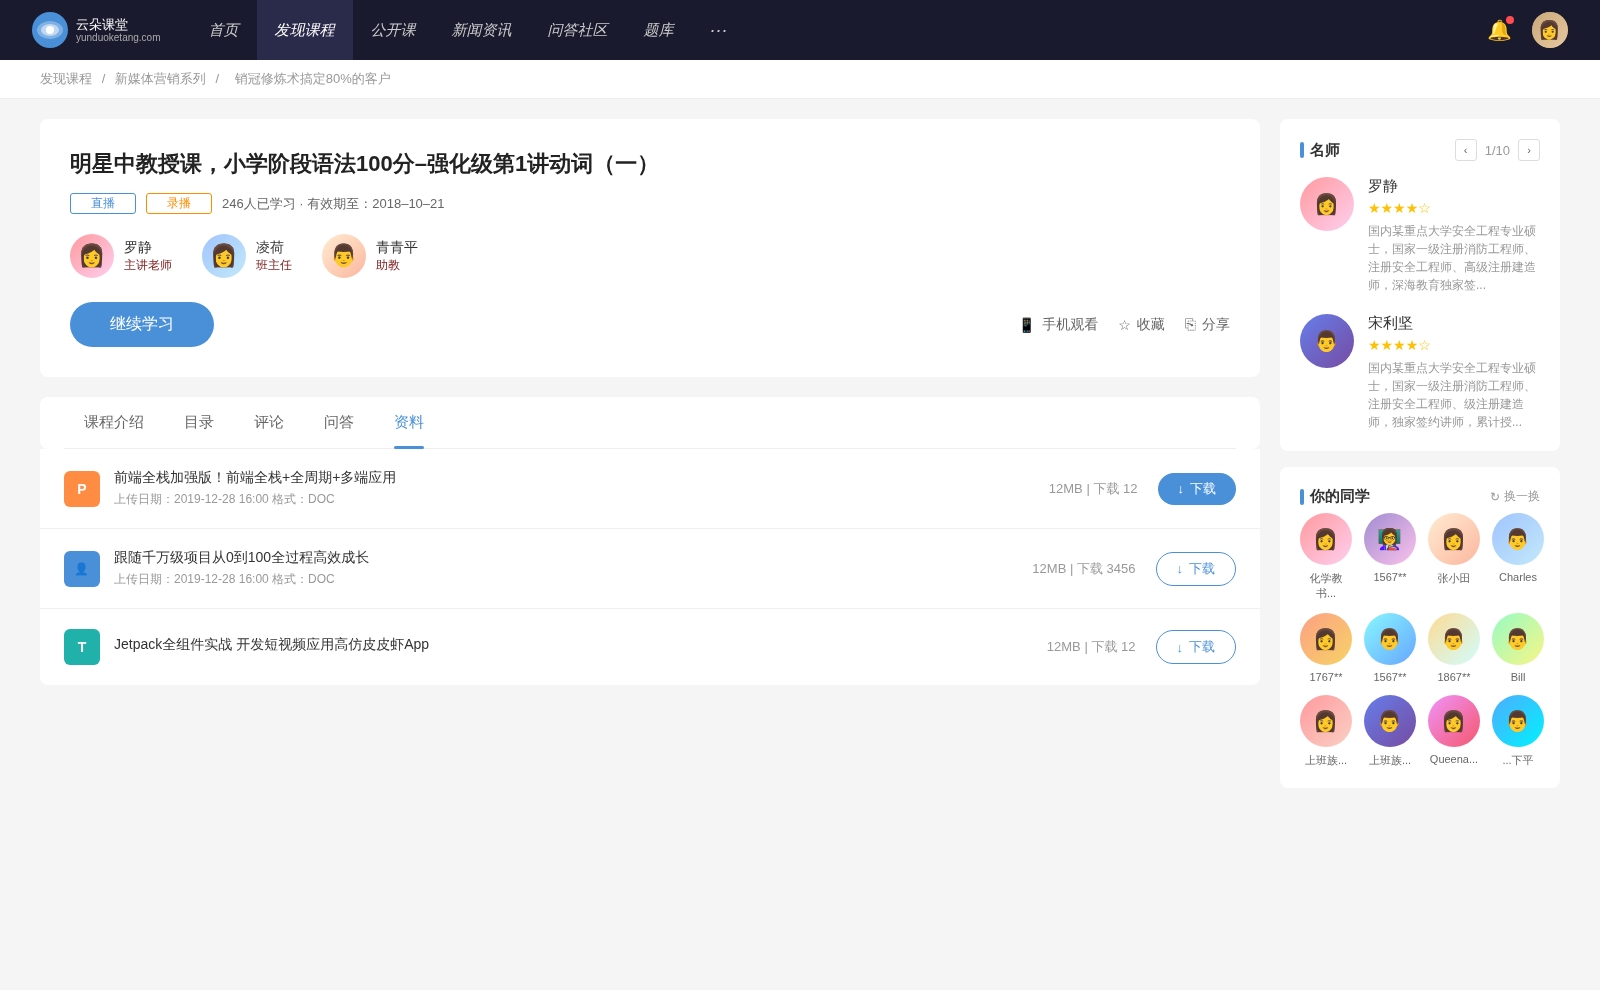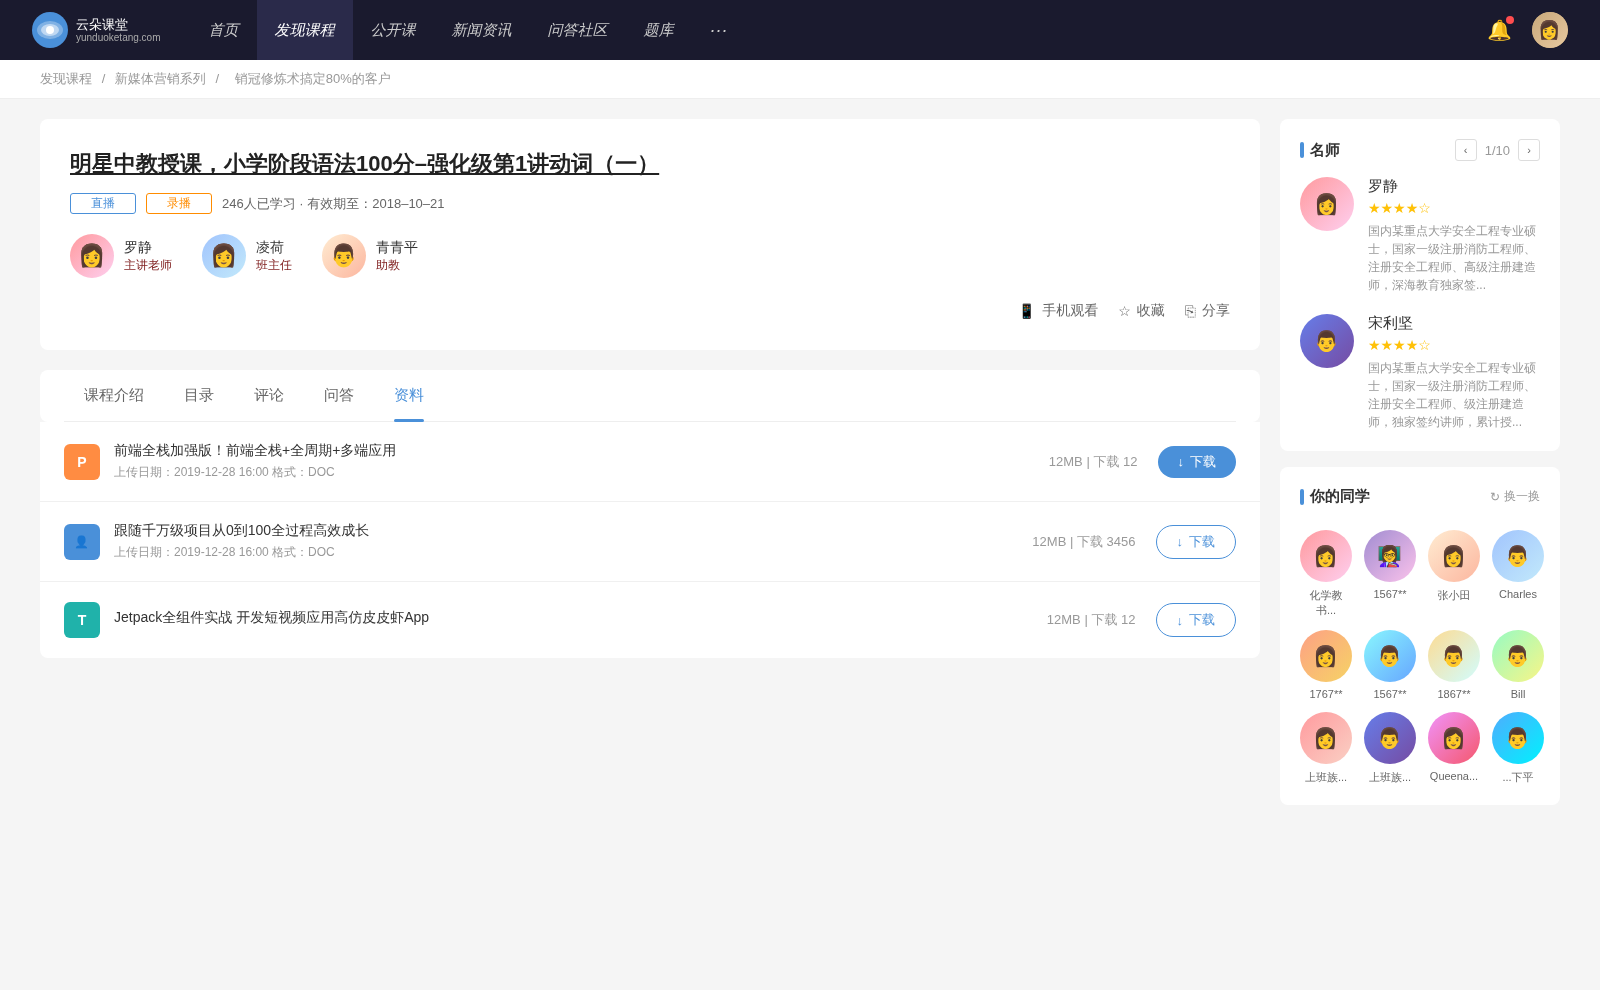--- a/index.html
+++ b/index.html
@@ -26,21 +26,21 @@
     .breadcrumb span { margin: 0 6px; }
 
     
     .main { display: flex; padding: 20px 40px; gap: 20px; max-width: 1600px; }
 
     
     .content { flex: 1; }
 
     
     .course-card { background: white; border-radius: 8px; padding: 30px; margin-bottom: 20px; }
-    .course-title { font-size: 22px; font-weight: bold; color: #222; margin-bottom: 14px; text-decoration: underline; }
+    .course-title { font-size: 22px; font-weight: bold; color: #222; margin-bottom: 14px; }
     .course-meta { display: flex; align-items: center; gap: 10px; margin-bottom: 20px; }
     .badge { border: 1px solid; border-radius: 3px; padding: 1px 20px; font-size: 12px; }
     .badge-live { color: #4a90d9; border-color: #4a90d9; }
     .badge-record { color: #ff8c00; border-color: #ff8c00; }
     .course-meta-text { color: #666; font-size: 13px; }
     .teachers { display: flex; gap: 30px; margin-bottom: 24px; }
     .teacher { display: flex; align-items: center; gap: 10px; }
     .teacher-avatar { width: 44px; height: 44px; border-radius: 50%; background: #ddd; overflow: hidden; }
     .teacher-info { display: flex; flex-direction: column; }
     .teacher-name { font-size: 14px; font-weight: 500; color: #333; }
@@ -90,21 +90,21 @@
     
     .teacher-card { display: flex; gap: 14px; margin-bottom: 20px; }
     .teacher-card:last-child { margin-bottom: 0; }
     .tc-avatar { width: 54px; height: 54px; border-radius: 50%; background: #ddd; flex-shrink: 0; overflow: hidden; position: relative; }
     .tc-info { flex: 1; }
     .tc-name { font-size: 15px; font-weight: 500; color: #333; margin-bottom: 4px; }
     .stars { color: #ffc107; font-size: 14px; margin-bottom: 6px; }
     .tc-desc { font-size: 12px; color: #999; line-height: 1.5; }
 
     
-    .classmates-header { display: flex; align-items: center; justify-content: space-between; margin-bottom: 24px; }
+    .classmates-header { display: flex; align-items: center; justify-content: space-between; margin-bottom: 7px; }
     .classmates-refresh { color: #999; font-size: 12px; cursor: pointer; display: flex; align-items: center; gap: 4px; }
     .classmates-grid { display: grid; grid-template-columns: repeat(4, 1fr); gap: 12px; }
     .classmate { display: flex; flex-direction: column; align-items: center; gap: 6px; }
     .classmate-avatar { width: 52px; height: 52px; border-radius: 50%; background: #ddd; overflow: hidden; }
     .classmate-name { font-size: 11px; color: #666; text-align: center; }
 
     
     .av-1 { background: linear-gradient(135deg, #ff9a9e, #fecfef); }
     .av-2 { background: linear-gradient(135deg, #a18cd1, #fbc2eb); }
     .av-3 { background: linear-gradient(135deg, #ffecd2, #fcb69f); }
@@ -198,20 +198,21 @@
           <div class="teacher-avatar">
             <div style="width:100%;height:100%;background:linear-gradient(135deg,#ffecd2,#fcb69f);display:flex;align-items:center;justify-content:center;font-size:22px;">👨</div>
           </div>
           <div class="teacher-info">
             <span class="teacher-name">青青平</span>
             <span class="teacher-role">助教</span>
           </div>
         </div>
       </div>
       <div class="course-actions">
+        <button class="btn-primary">继续学习</button>
         <div class="action-spacer"></div>
         <button class="btn-action">
           <span>📱</span>
           <span>手机观看</span>
         </button>
         <button class="btn-action">
           <span>☆</span>
           <span>收藏</span>
         </button>
         <button class="btn-action">

